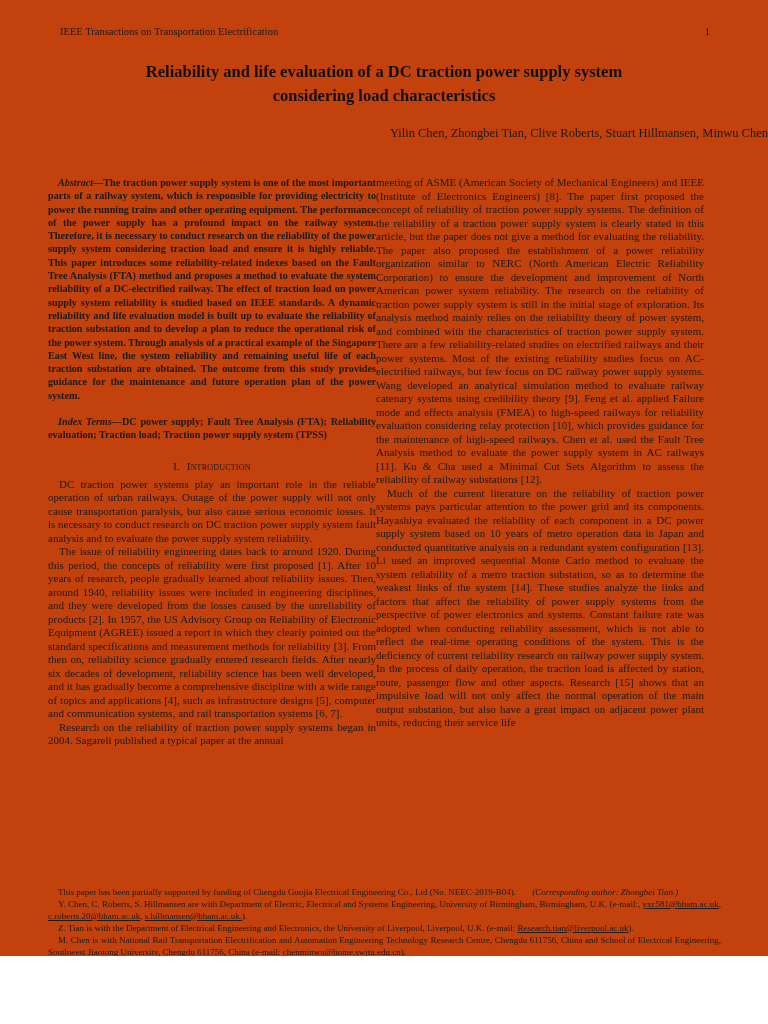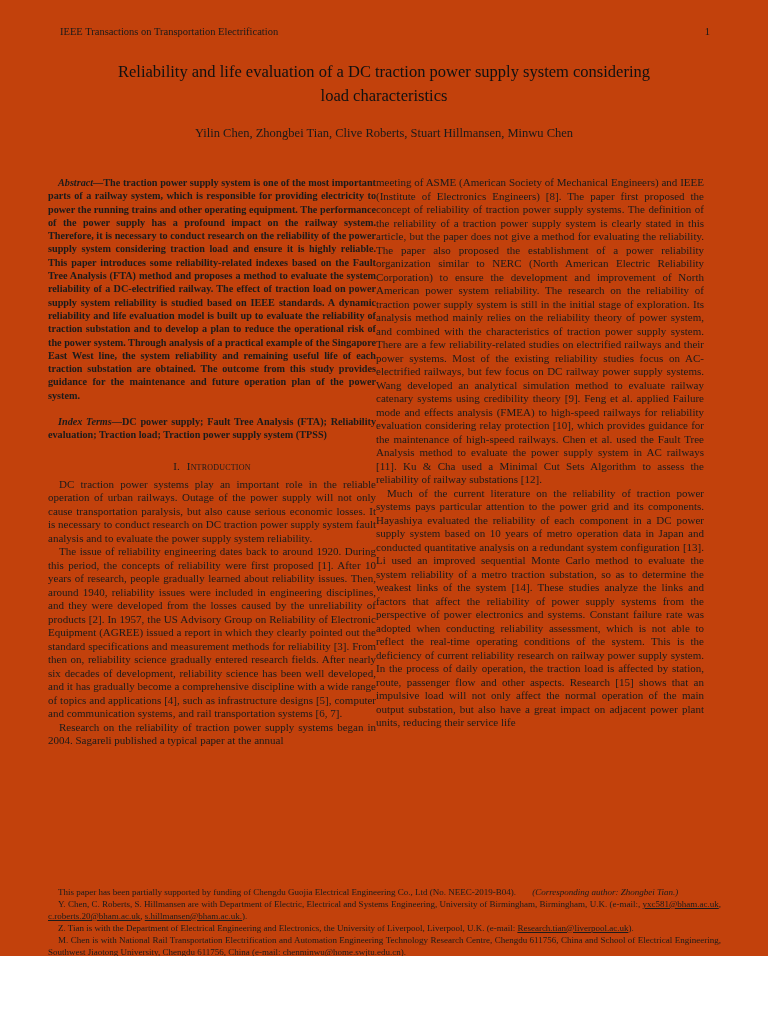--- a/index.html
+++ b/index.html
@@ -20,28 +20,28 @@
     justify-content: space-between;
     font-size: 10.5px;
     color: #1a1a1a;
   }
   .title {
     position: absolute;
     top: 60px; left: 104px; width: 560px;
     margin: 0;
     text-align: center;
     font-size: 16.5px;
-    font-weight: normal;
+    font-weight: bold;
     line-height: 24px;
     color: #111;
   }
   .authors {
     position: absolute;
     top: 126px; left: 0; right: 0;
-    text-align: center;
+    text-align: right;
     font-size: 12.5px;
     color: #1a1a1a;
   }
   .columns {
     position: absolute;
     top: 176px; left: 48px;
     width: 672px;
     display: flex;
     gap: 0;
   }

